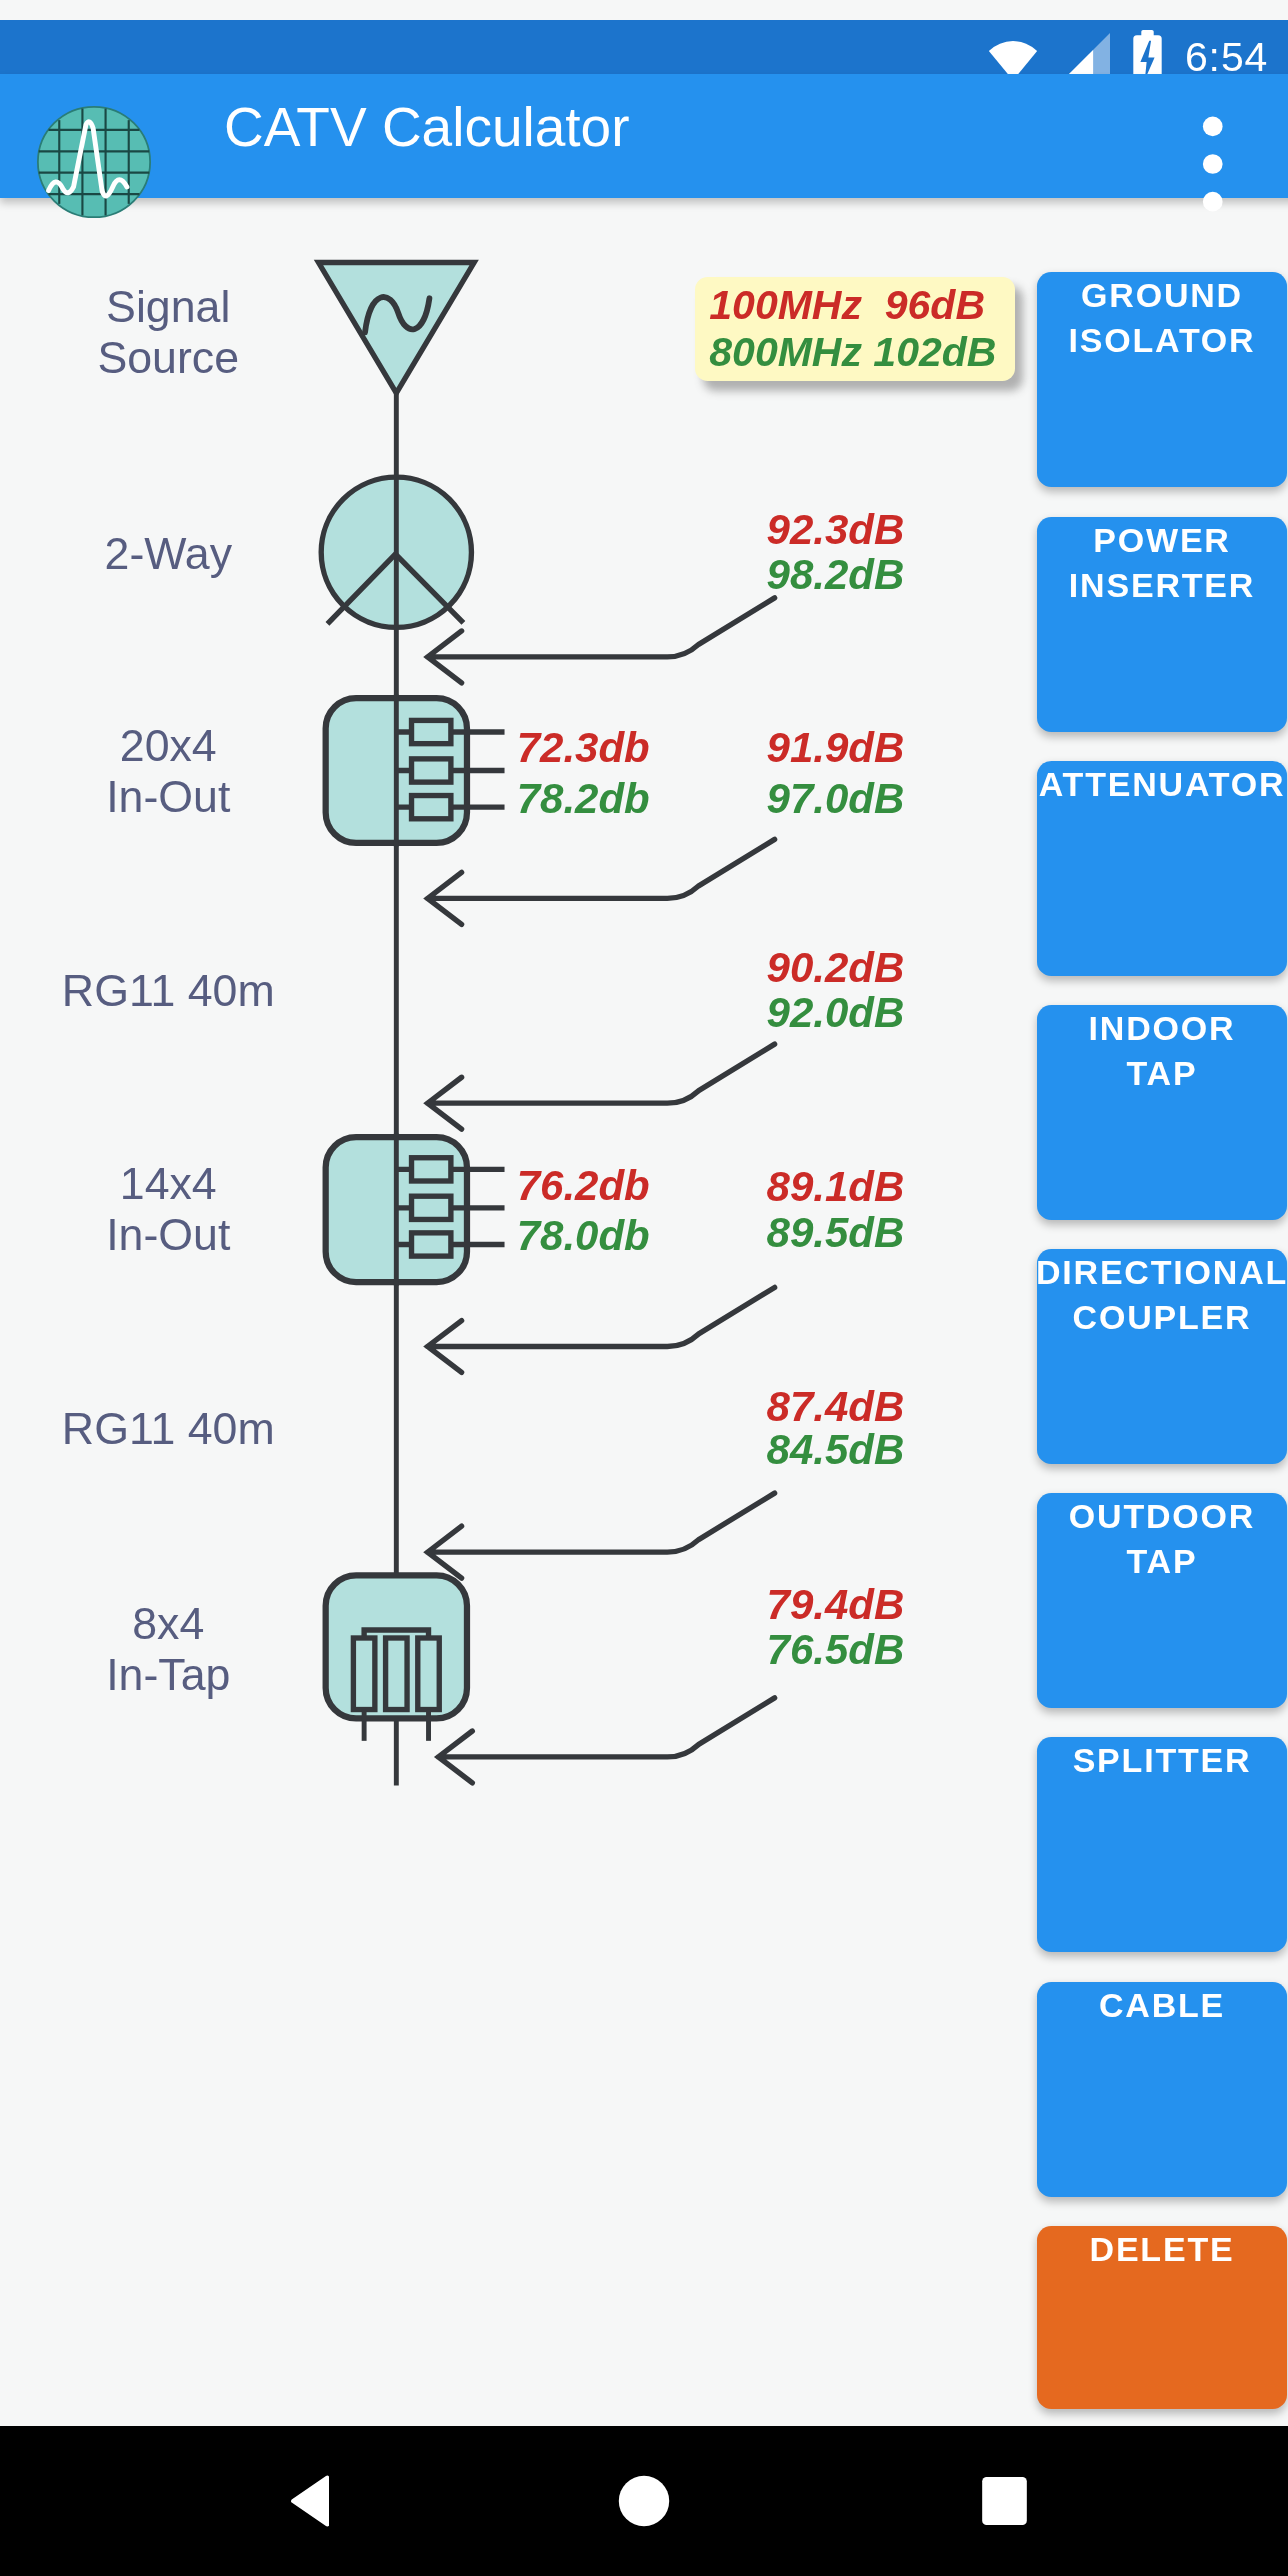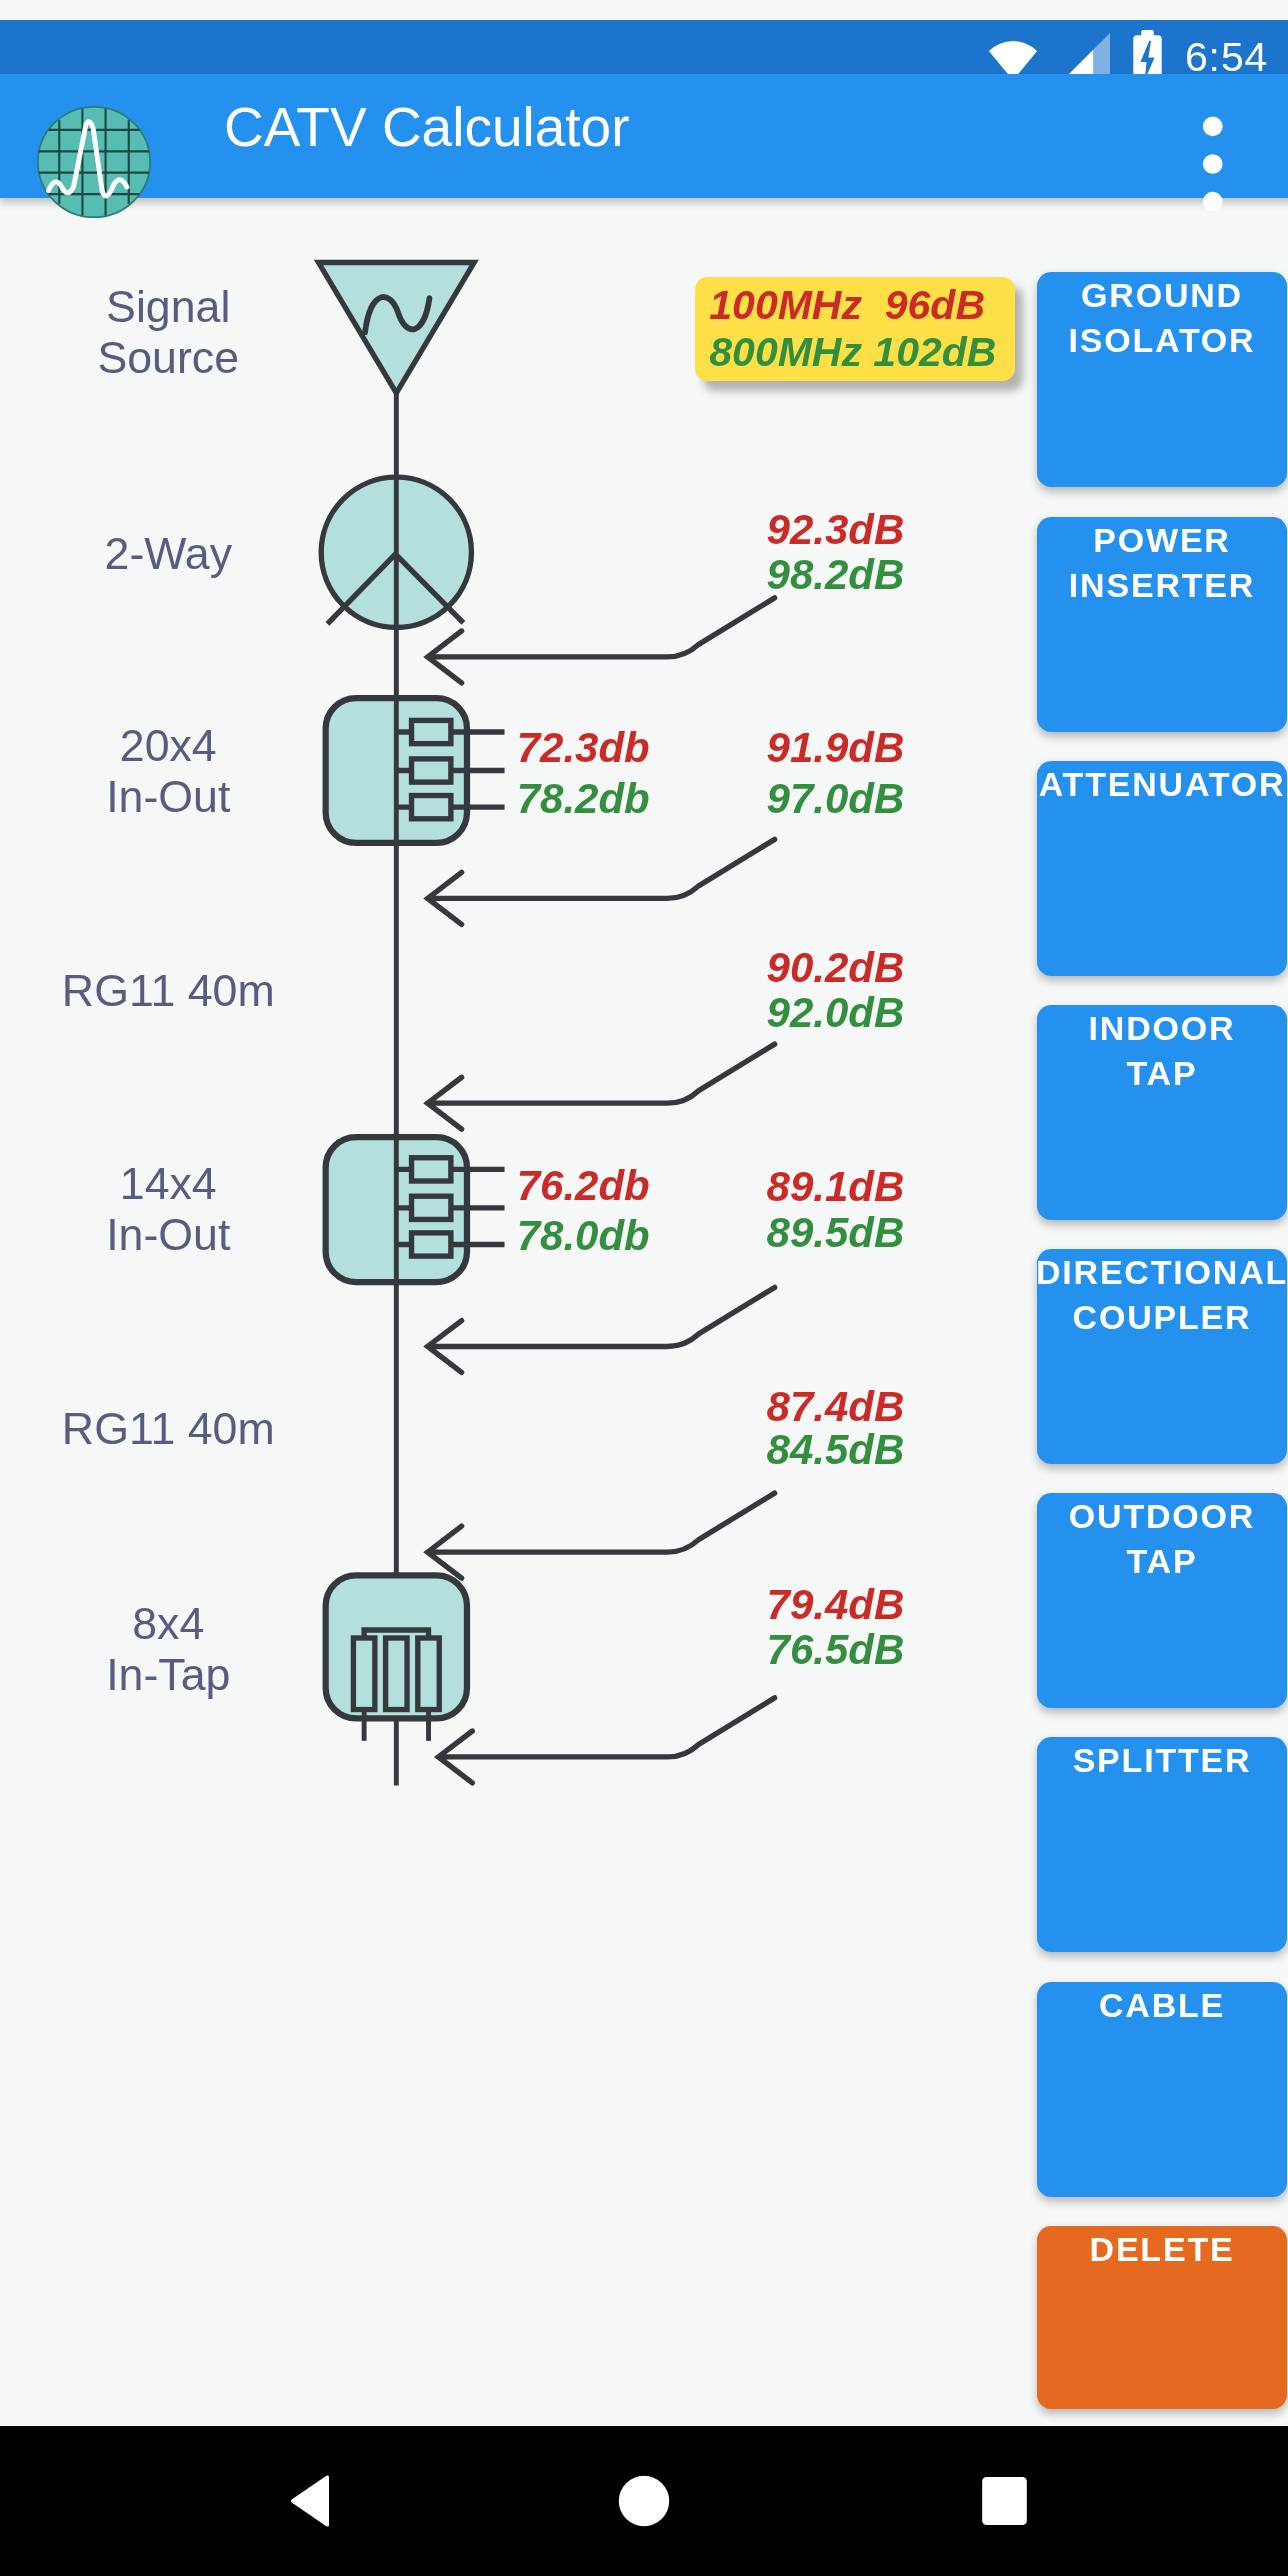--- a/index.html
+++ b/index.html
@@ -19,21 +19,21 @@
   .app-title{position:absolute;left:224px;top:21.5px;font-size:55px;line-height:63px;
              color:#fff;font-weight:400;margin:0;}
   .overflow-btn{position:absolute;left:1179px;top:38px;width:68px;height:104px;
                 display:flex;align-items:center;justify-content:center;cursor:pointer;}
 
   
   .content{position:absolute;left:16px;top:250px;width:1288px;height:2555px;background:#f6f7f7;}
   .diagram-svg{position:absolute;left:0;top:0;}
 
   .summary-box{position:absolute;left:679px;top:27px;width:320px;height:104px;
-               background:#fde047;border-radius:12.5px;box-shadow:8px 9.8px 9px rgba(90,90,90,.45);
+               background:#fef9c3;border-radius:12.5px;box-shadow:8px 9.8px 9px rgba(90,90,90,.45);
                display:flex;flex-direction:column;justify-content:center;padding-left:14.3px;
                box-sizing:border-box;}
   .summary-box div{font-size:41px;line-height:47px;font-weight:700;font-style:italic;white-space:pre;}
   .summary-red{color:#CB2B27;}
   .summary-green{color:#348E3F;}
 
   
   .palette-btn{position:absolute;left:1021px;width:250px;height:215px;background:#2591EE;
                border-radius:14.3px;border:none;box-shadow:0 4.5px 9px rgba(0,0,0,.25);
                display:flex;align-items:flex-start;justify-content:center;cursor:pointer;}

